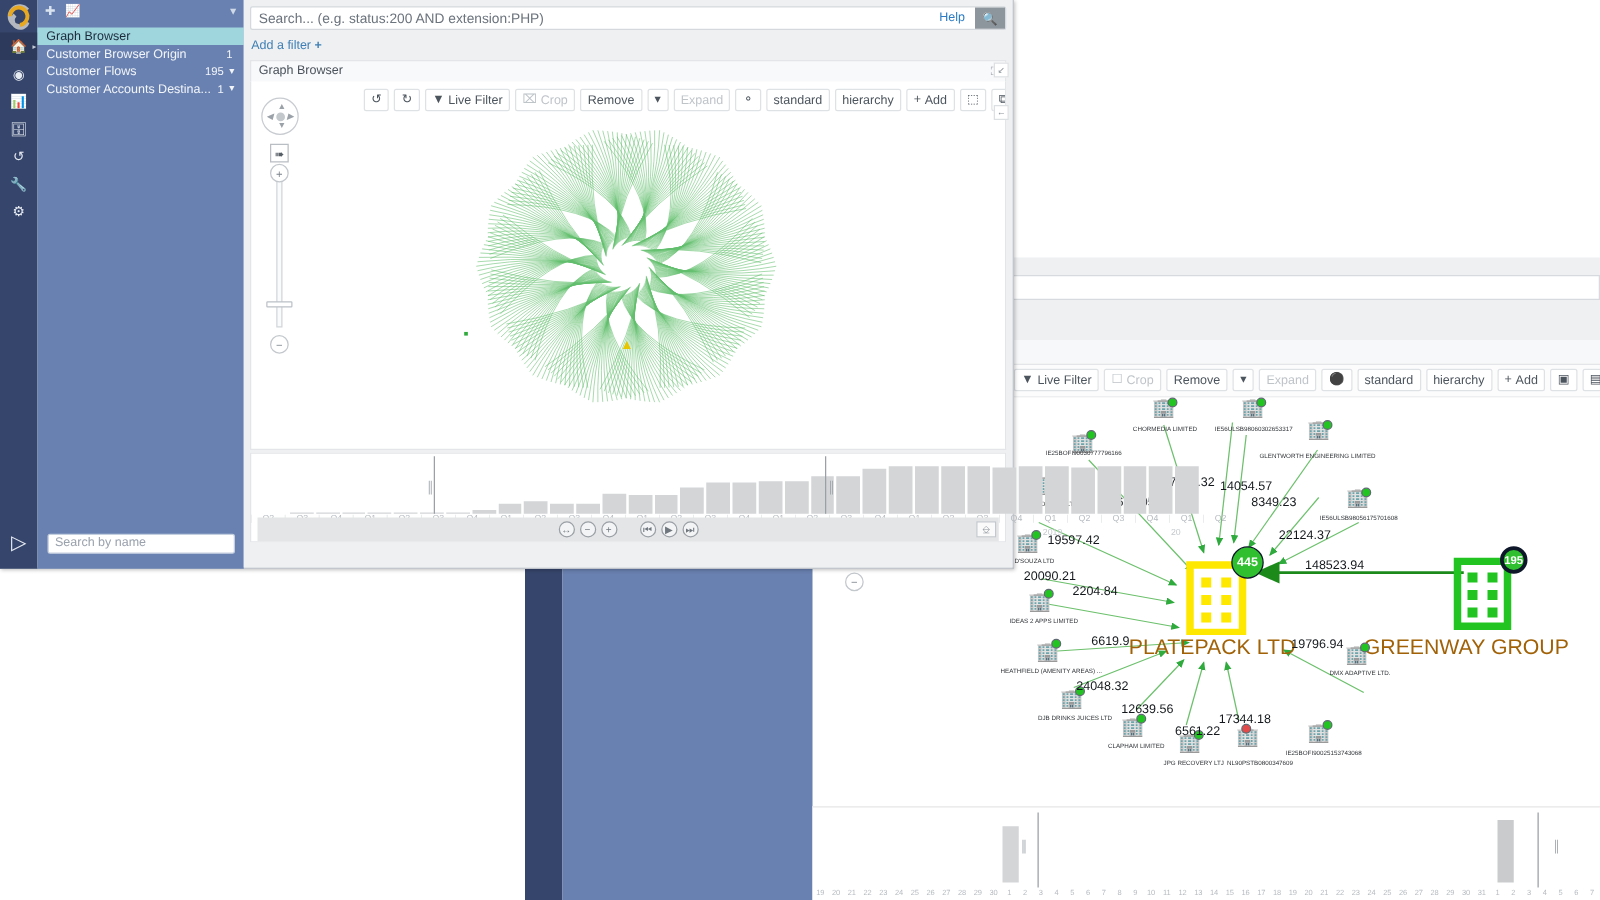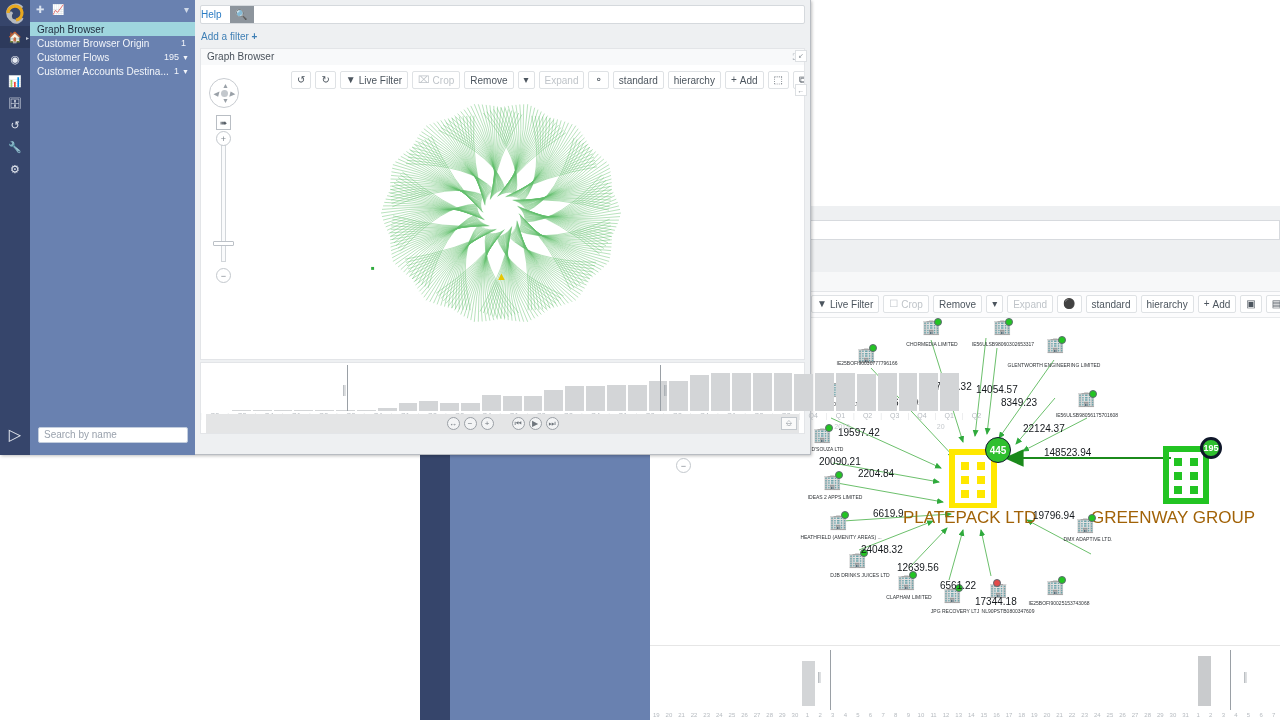--- a/index.html
+++ b/index.html
@@ -325,21 +325,21 @@
     <div class="gnode" style="left:132px; top:268px;">
       <span class="gbld green">🏢</span></div>
     <div class="gbadge" style="left:144px; top:266px; background:#22c422;"></div>
     <div class="glabel" style="left:144px; top:290px;">JPG RECOVERY LTJ</div>
     <div class="gval" style="left:129px; top:262px;">6561.22</div>
 
     <div class="gnode" style="left:178px; top:263px;">
       <span class="gbld grey">🏢</span></div>
     <div class="gbadge" style="left:182px; top:261px; background:#e34a4a;"></div>
     <div class="glabel" style="left:197px; top:290px;">NL90PSTB0800347609</div>
-    <div class="gval" style="left:164px; top:278px;text-align:right;">17344.18</div>
+    <div class="gval" style="left:164px; top:252px;text-align:right;">17344.18</div>
 
     <div class="gnode" style="left:235px; top:260px;">
       <span class="gbld grey">🏢</span></div>
     <div class="gbadge" style="left:247px; top:258px; background:#22c422;"></div>
     <div class="glabel" style="left:248px; top:282px;">IE25BOFI90025153743068</div>
 
     <div class="gnode" style="left:265px; top:198px;">
       <span class="gbld green">🏢</span></div>
     <div class="gbadge" style="left:277px; top:196px; background:#22c422;"></div>
     <div class="glabel" style="left:277px; top:218px;">DMX ADAPTIVE LTD.</div>
@@ -476,20 +476,21 @@
           <span style="font-size: 7px;">▼</span>
         </div>
       </div>
 
     <div class="sb-filter">Search by name</div>
   </div>
 
   <div class="content">
 
     <div class="searchbar">
+      <div class="ph">Search... (e.g. status:200 AND extension:PHP)</div>
       <div class="help">Help</div>
       <div class="go">
         <span>🔍</span>
         </div>
     </div>
 
     <div class="addfilter">
       <span>Add a filter</span>
       <span style="font-weight:bold;">+</span>
     </div>

